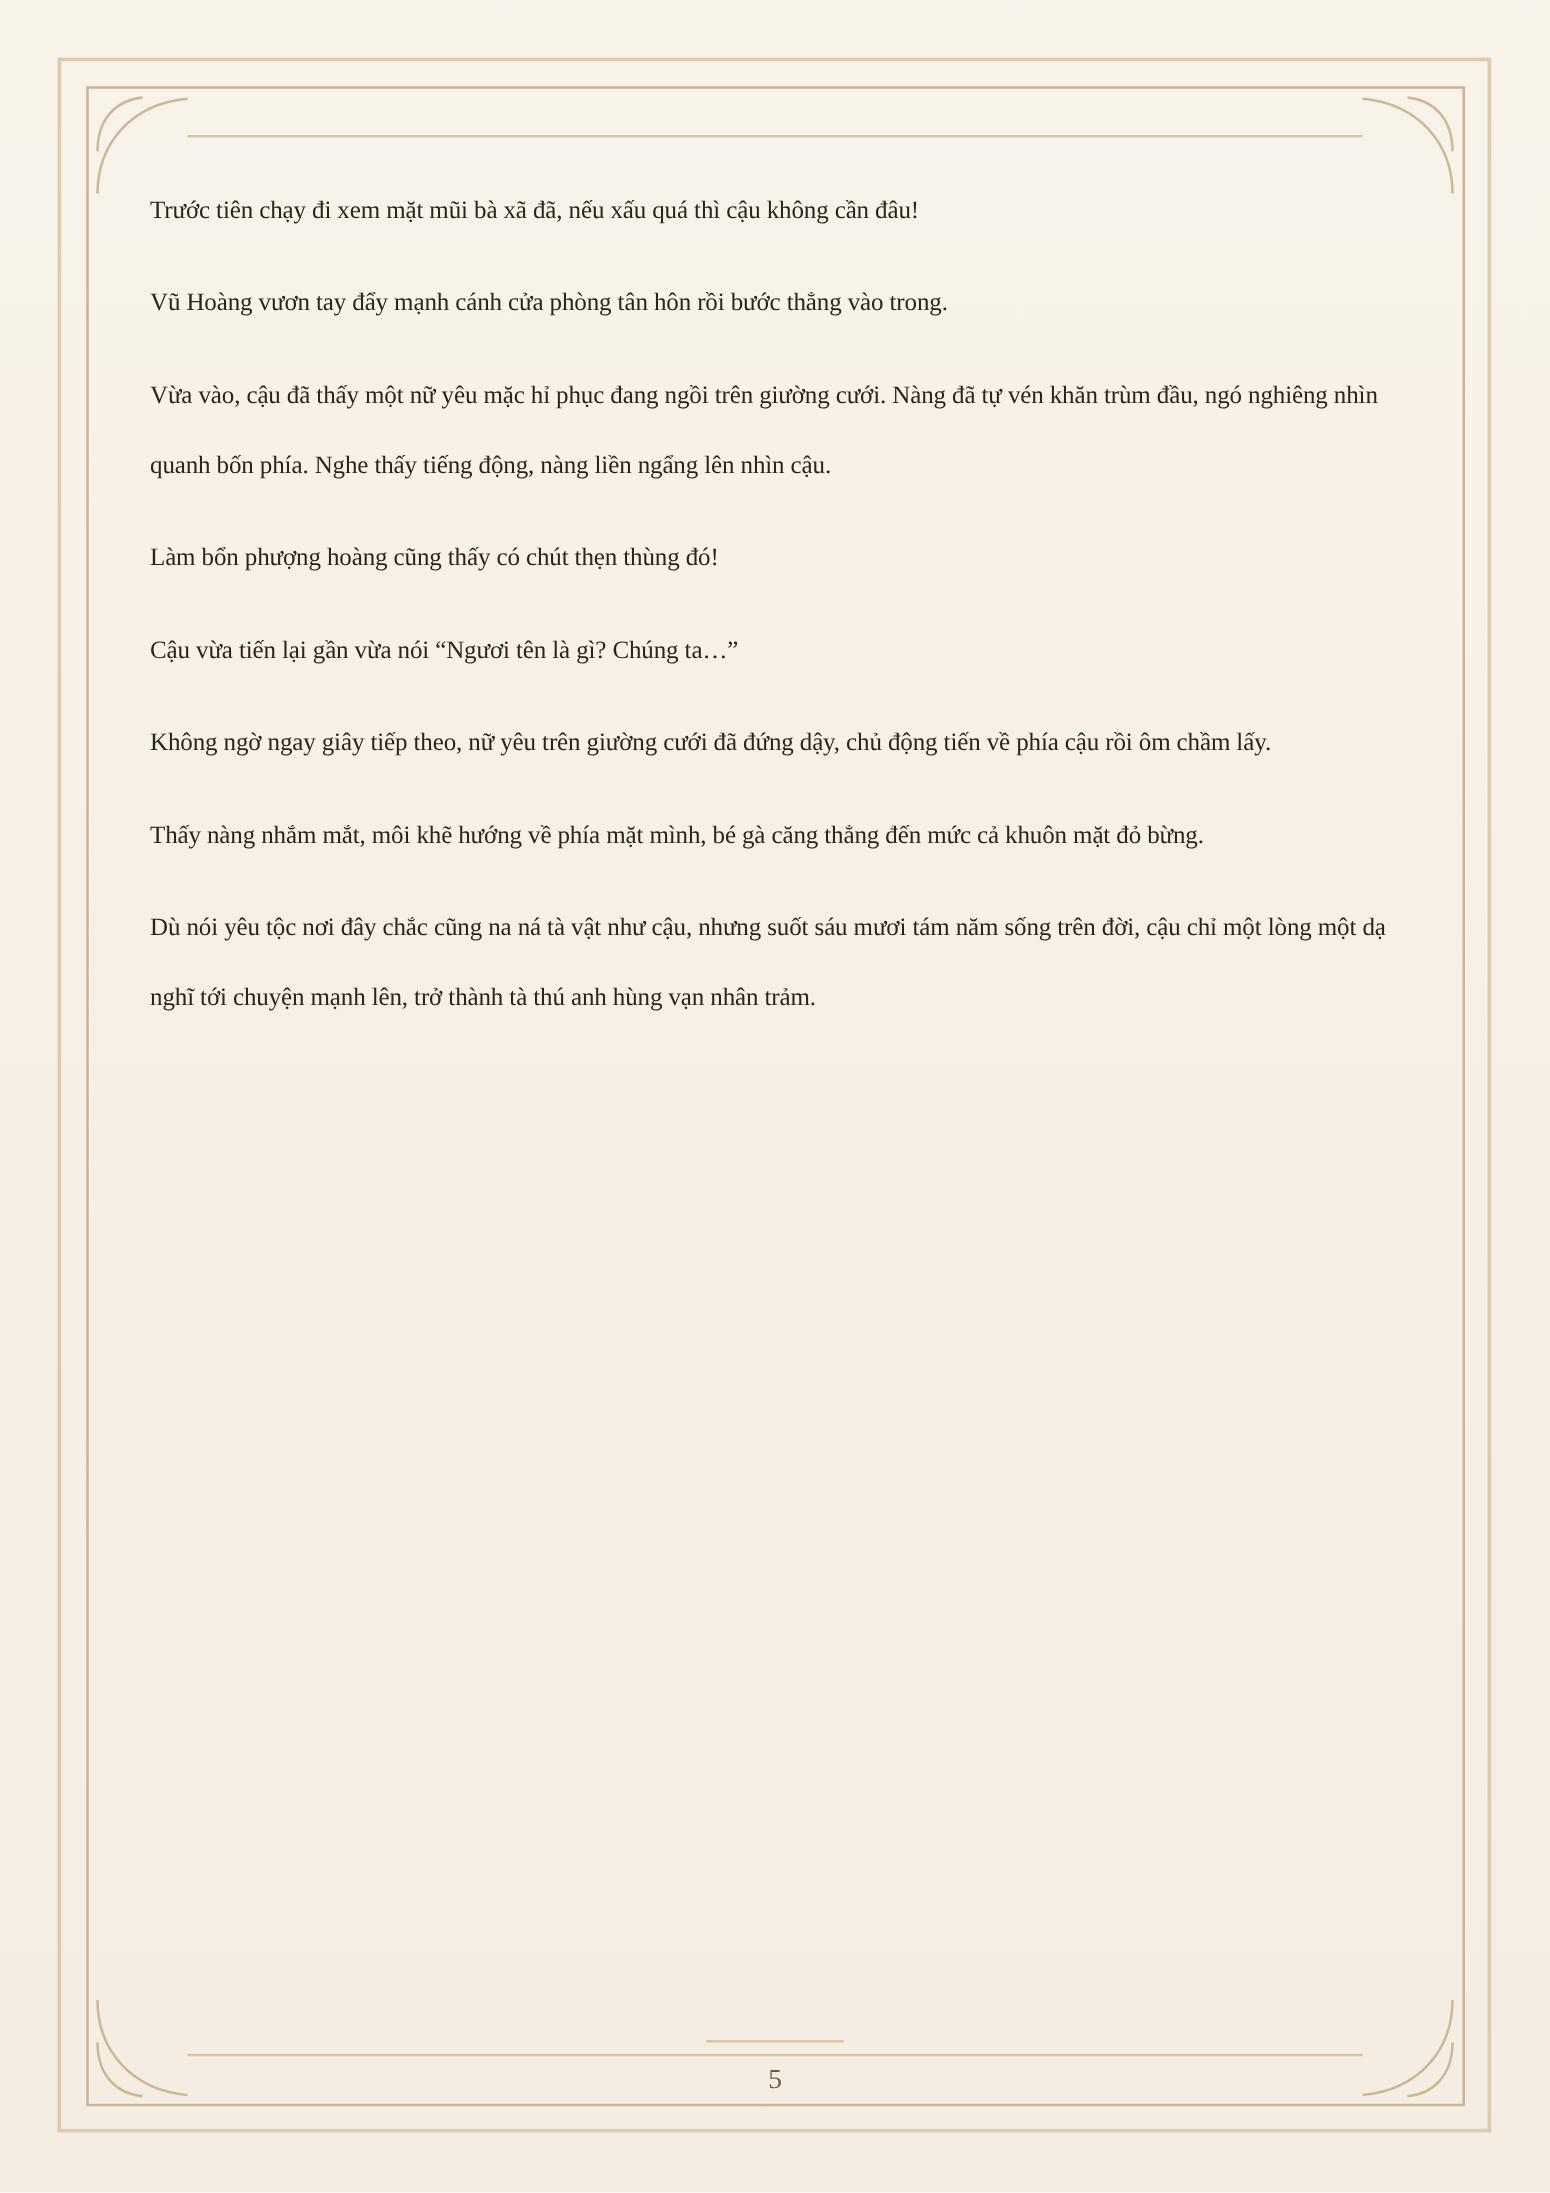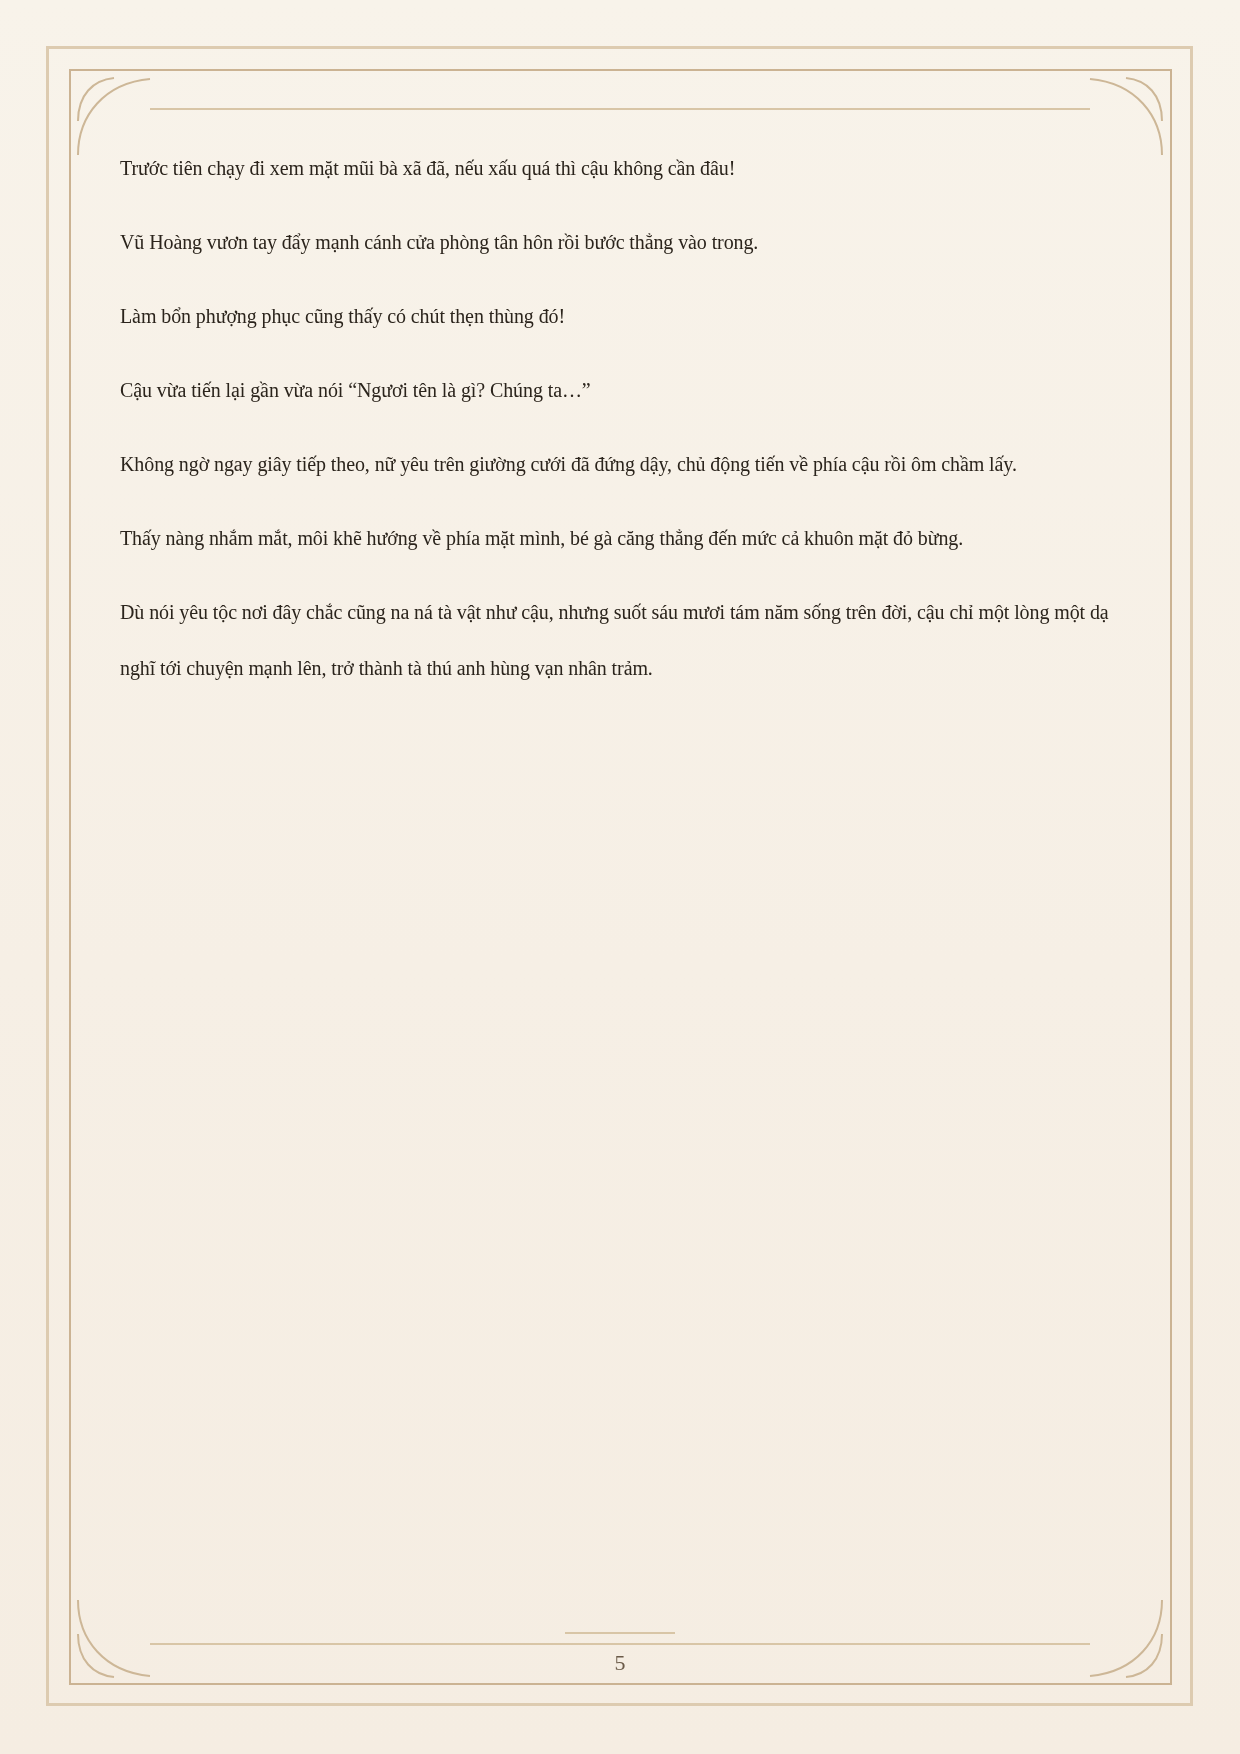--- a/index.html
+++ b/index.html
@@ -69,21 +69,22 @@
       <path d="M3 80 C3 40 30 8 75 4" fill="none" stroke="#cdb797" stroke-width="2"></path>
       <path d="M3 46 C3 20 18 5 39 3" fill="none" stroke="#cdb797" stroke-width="2"></path>
     </svg>
 </div>
 
 <div class="rule top"></div>
 
 <div class="content">
   <p class="para">Trước tiên chạy đi xem mặt mũi bà xã đã, nếu xấu quá thì cậu không cần đâu!</p>
   <p class="para">Vũ Hoàng vươn tay đẩy mạnh cánh cửa phòng tân hôn rồi bước thẳng vào trong.</p>
-  <p class="para">Làm bổn phượng phục cũng thấy có chút thẹn thùng đó!</p>
+  <p class="para">Vừa vào, cậu đã thấy một nữ yêu mặc hỉ phục đang ngồi trên giường cưới. Nàng đã tự vén khăn trùm đầu, ngó nghiêng nhìn quanh bốn phía. Nghe thấy tiếng động, nàng liền ngẩng lên nhìn cậu.</p>
+  <p class="para">Làm bổn phượng hoàng cũng thấy có chút thẹn thùng đó!</p>
   <p class="para">Cậu vừa tiến lại gần vừa nói “Ngươi tên là gì? Chúng ta…”</p>
   <p class="para">Không ngờ ngay giây tiếp theo, nữ yêu trên giường cưới đã đứng dậy, chủ động tiến về phía cậu rồi ôm chầm lấy.</p>
   <p class="para">Thấy nàng nhắm mắt, môi khẽ hướng về phía mặt mình, bé gà căng thẳng đến mức cả khuôn mặt đỏ bừng.</p>
   <p class="para">Dù nói yêu tộc nơi đây chắc cũng na ná tà vật như cậu, nhưng suốt sáu mươi tám năm sống trên đời, cậu chỉ một lòng một dạ nghĩ tới chuyện mạnh lên, trở thành tà thú anh hùng vạn nhân trảm.</p>
 </div>
 
 <div class="rule short"></div>
 <div class="rule bottom"></div>
 <div class="page-number">5</div>
 

